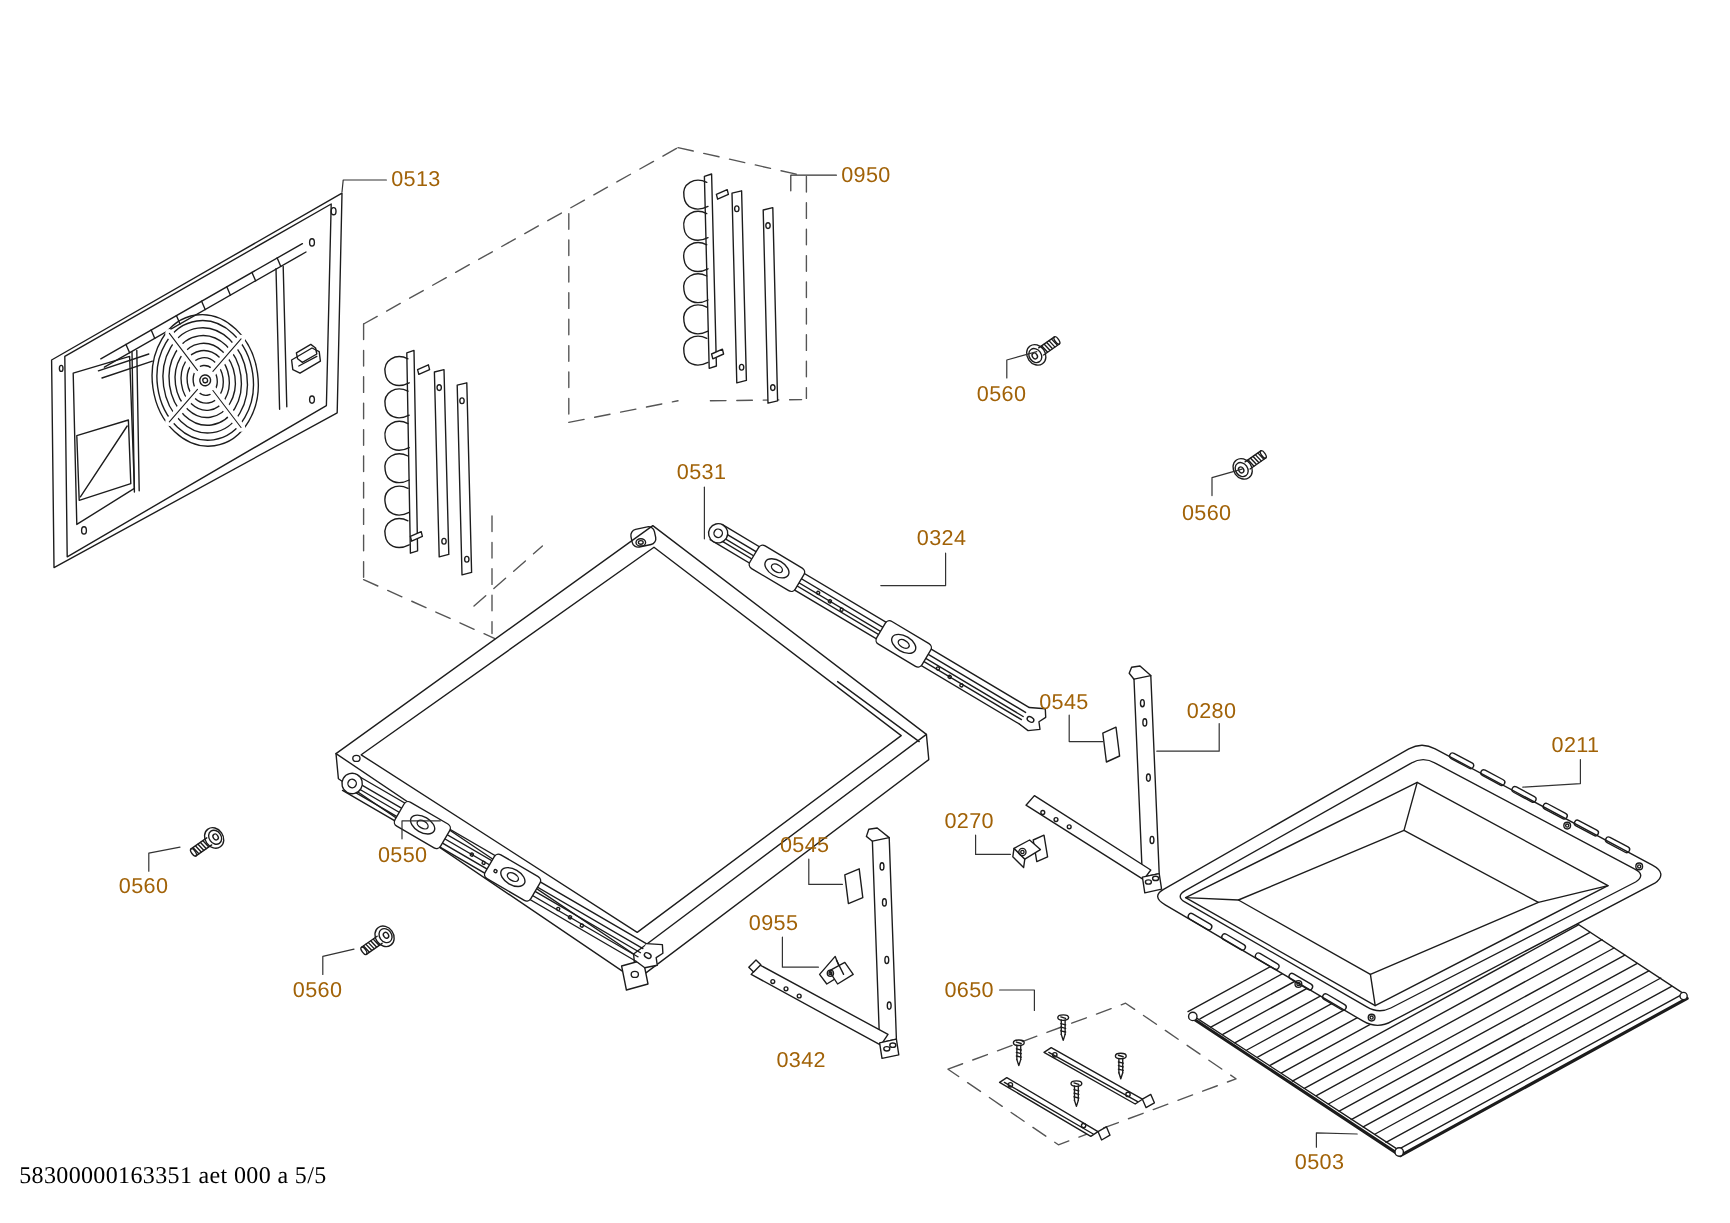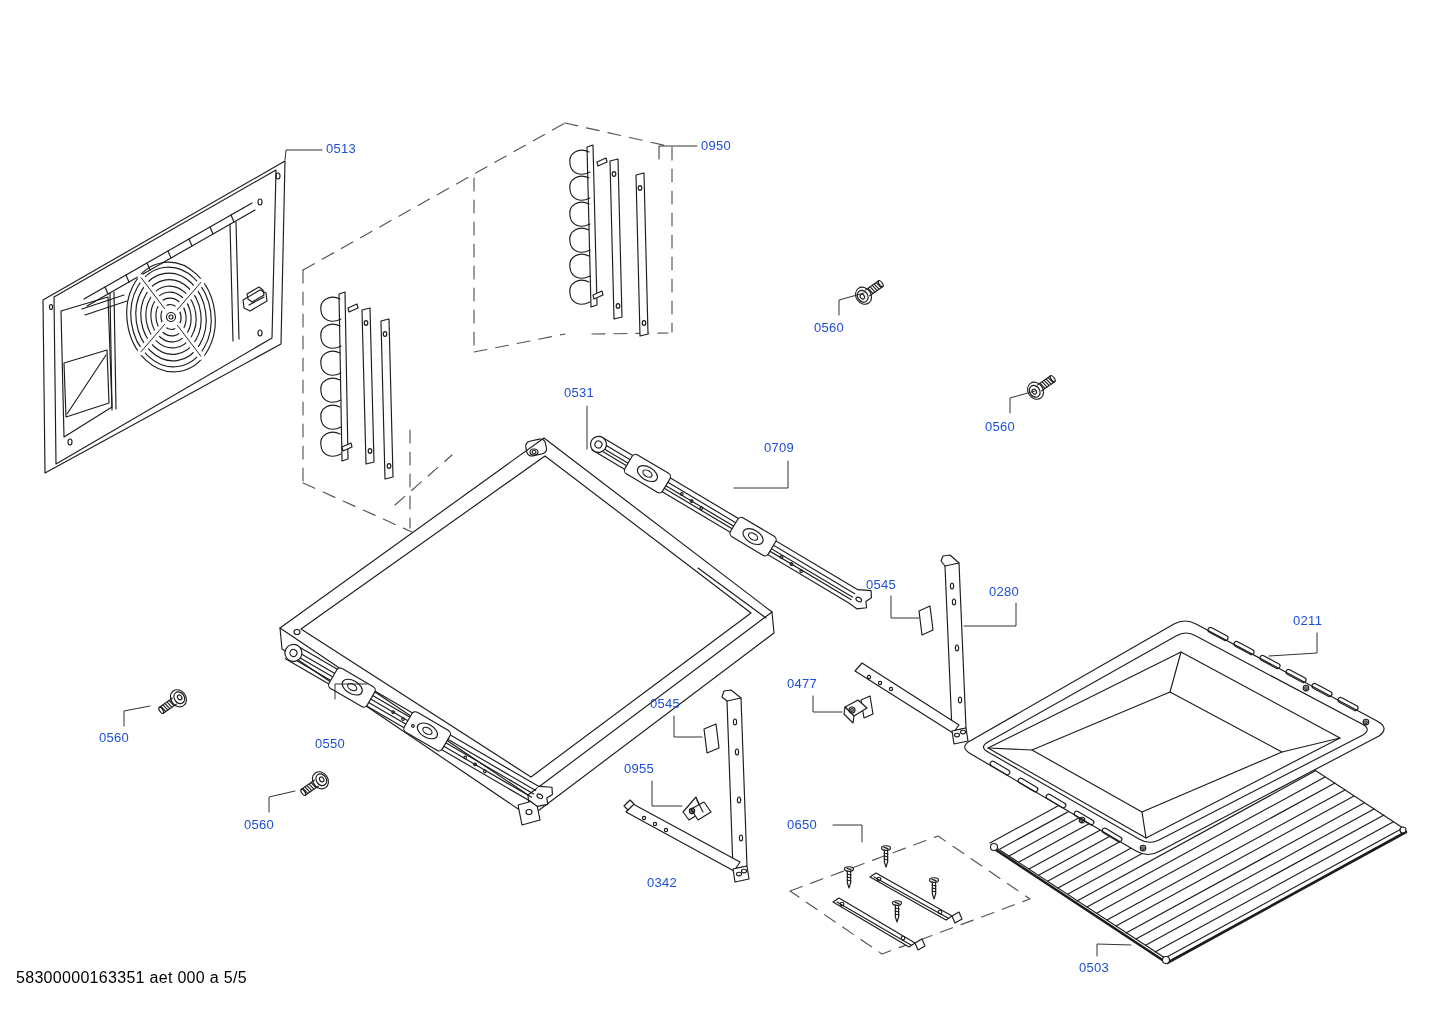--- a/index.html
+++ b/index.html
@@ -2,27 +2,27 @@
 <html><head>
 <meta charset="utf-8">
 <style>
   html,body{margin:0;padding:0;background:#fff;}
   .stage{
     position:relative;width:1442px;height:1019px;background:#fff;overflow:hidden;
     font-family:"Liberation Sans", sans-serif;
   }
   .stage svg{position:absolute;left:0;top:0;}
   .callout{
-    position:absolute;font-size:13px;line-height:22px;color:#1d4ed8;
+    position:absolute;font-size:18px;line-height:22px;color:#a16207;
     font-family:"Liberation Sans", sans-serif;letter-spacing:0.3px;cursor:default;
     user-select:none;
   }
   .footer-code{
-    position:absolute;left:16px;top:969px;font-size:16px;color:#000;
-    font-family:Liberation Sans, sans-serif;letter-spacing:0.3px;
+    position:absolute;left:16px;top:969px;font-size:20px;color:#000;
+    font-family:Liberation Serif, serif;letter-spacing:0.3px;
   }
 </style>
 </head>
 <body>
 
 <div class="stage">
 
 <svg width="1442" height="1019" viewBox="0 0 1442 1019">
   <defs>
     <g id="flathead-screw">
@@ -386,28 +386,28 @@
       <polyline points="1097,956 1097,944 1131,945"></polyline>
     </g>
   </g>
 </svg>
 
 <div class="callout" style="left:326px;top:138px">0513</div>
 <div class="callout" style="left:701px;top:135px">0950</div>
 <div class="callout" style="left:814px;top:317px">0560</div>
 <div class="callout" style="left:985px;top:416px">0560</div>
 <div class="callout" style="left:564px;top:382px">0531</div>
-<div class="callout" style="left:764px;top:437px">0709</div>
-<div class="callout" style="left:315px;top:733px">0550</div>
+<div class="callout" style="left:764px;top:437px">0324</div>
+<div class="callout" style="left:315px;top:701px">0550</div>
 <div class="callout" style="left:99px;top:727px">0560</div>
 <div class="callout" style="left:244px;top:814px">0560</div>
 <div class="callout" style="left:650px;top:693px">0545</div>
 <div class="callout" style="left:624px;top:758px">0955</div>
 <div class="callout" style="left:647px;top:872px">0342</div>
-<div class="callout" style="left:787px;top:673px">0477</div>
+<div class="callout" style="left:787px;top:673px">0270</div>
 <div class="callout" style="left:866px;top:574px">0545</div>
 <div class="callout" style="left:989px;top:581px">0280</div>
 <div class="callout" style="left:1293px;top:610px">0211</div>
 <div class="callout" style="left:787px;top:814px">0650</div>
 <div class="callout" style="left:1079px;top:957px">0503</div>
 
 <div class="footer-code">58300000163351 aet 000 a 5/5</div>
 
 </div>
 

